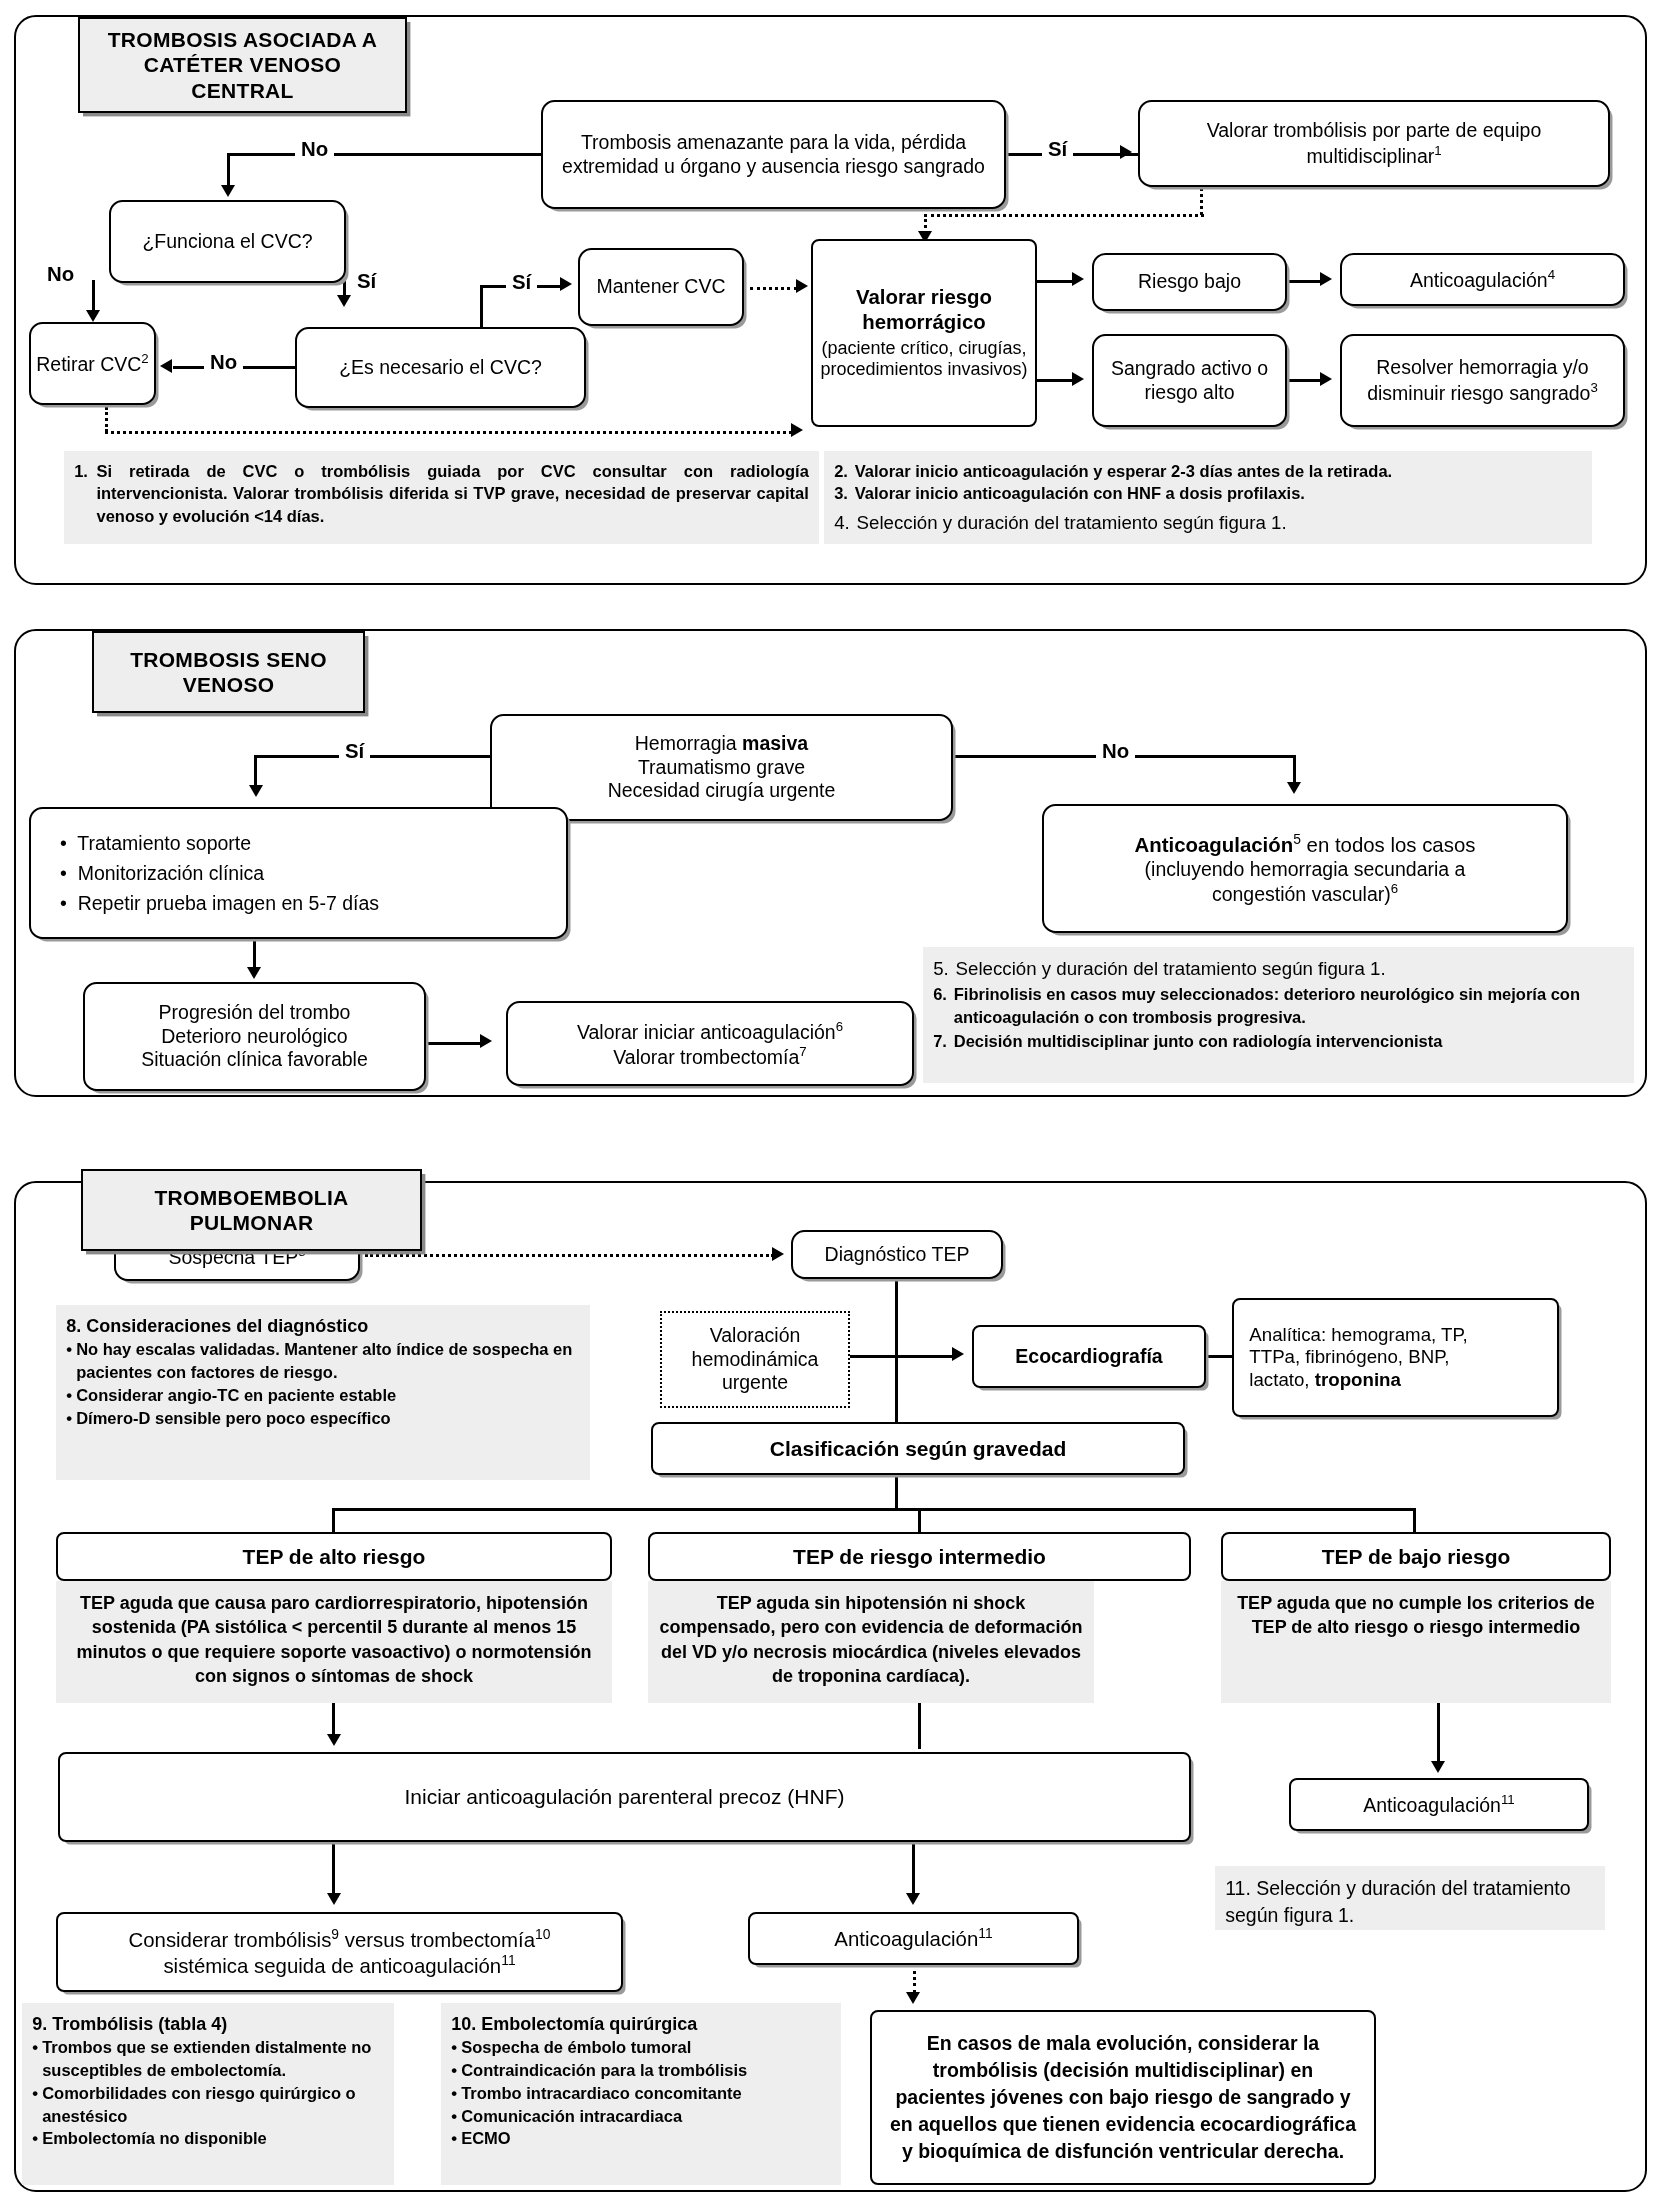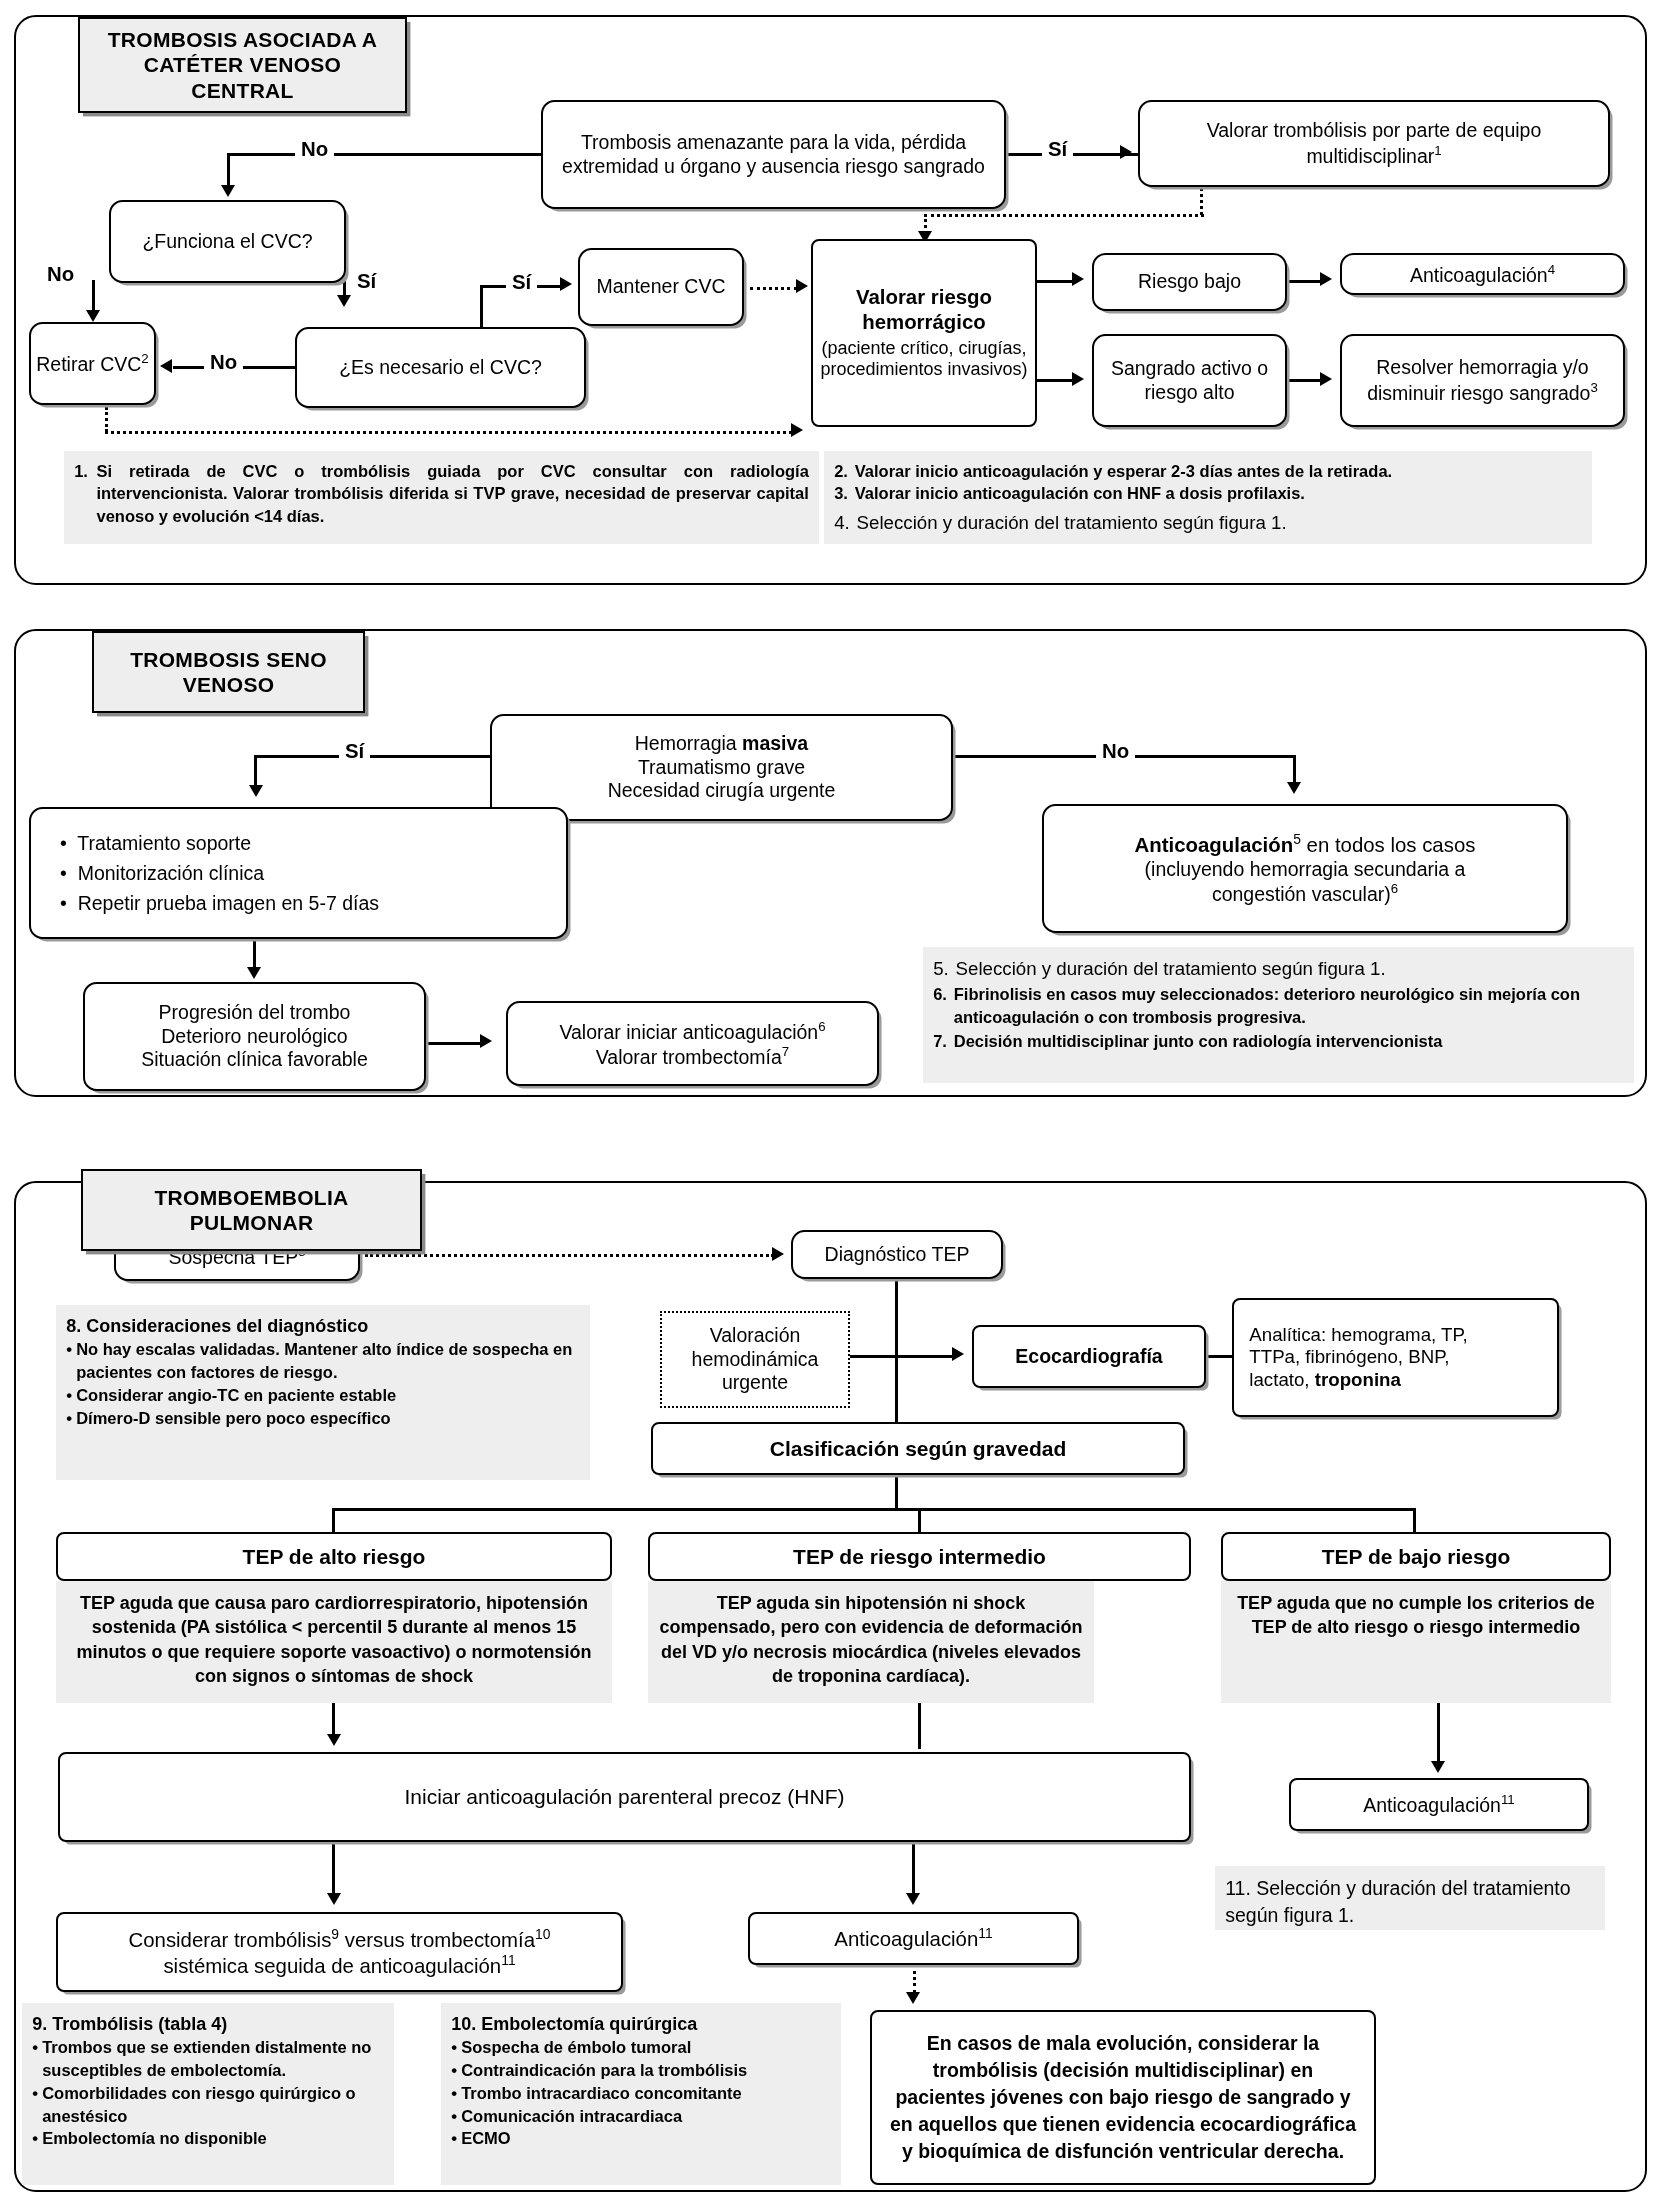--- a/index.html
+++ b/index.html
@@ -131,21 +131,21 @@
 
 <div class="nb sq" style="left:811px; top:239px; width:226px; height:188px; flex-direction:column; font-size:18.7px;">
   <div style="font-weight:bold; font-size:20.4px;">Valorar riesgo hemorrágico</div>
   <div style="font-size:18px; margin-top:3.4px;">(paciente crítico, cirugías, procedimientos invasivos)</div>
 </div>
 
 <div class="nb round" style="left:1092px; top:253px; width:195px; height:58px;">
   <div class="inner">Riesgo bajo</div>
 </div>
 
-<div class="nb round" style="left:1340px; top:253px; width:285px; height:42px;">
+<div class="nb round" style="left:1340px; top:253px; width:285px; height:53px;">
   <div class="inner"><span>Anticoagulación</span><sup>4</sup></div>
 </div>
 
 <div class="nb round" style="left:1092px; top:334px; width:195px; height:93px;">
   <div class="inner">Sangrado activo o riesgo alto</div>
 </div>
 
 <div class="nb round" style="left:1340px; top:334px; width:285px; height:93px;">
   <div class="inner"><span>Resolver hemorragia y/o disminuir riesgo sangrado</span><sup>3</sup></div>
 </div>
@@ -247,21 +247,21 @@
   <div>(incluyendo hemorragia secundaria a</div>
   <div><span>congestión vascular)</span><sup>6</sup></div>
 </div>
 
 <div class="nb round" style="left:83px; top:982px; width:343px; height:109px; flex-direction:column;">
   <div>Progresión del trombo</div>
   <div>Deterioro neurológico</div>
   <div>Situación clínica favorable</div>
 </div>
 
-<div class="nb round" style="left:506px; top:1001px; width:373px; height:85px; flex-direction:column;">
+<div class="nb round" style="left:506px; top:1001px; width:408px; height:85px; flex-direction:column;">
   <div><span>Valorar iniciar anticoagulación</span><sup>6</sup></div>
   <div><span>Valorar trombectomía</span><sup>7</sup></div>
 </div>
 
 <div class="ln lnh" style="left:254px; top:755px; width:236px;"></div>
 <div class="ln lnv" style="left:254px; top:755px; height:32px;"></div>
 <div class="arw d" style="left:249px; top:785px;"></div>
 <div class="lbl" style="left:339px; top:740px;">Sí</div>
 
 <div class="ln lnh" style="left:953px; top:755px; width:343px;"></div>

